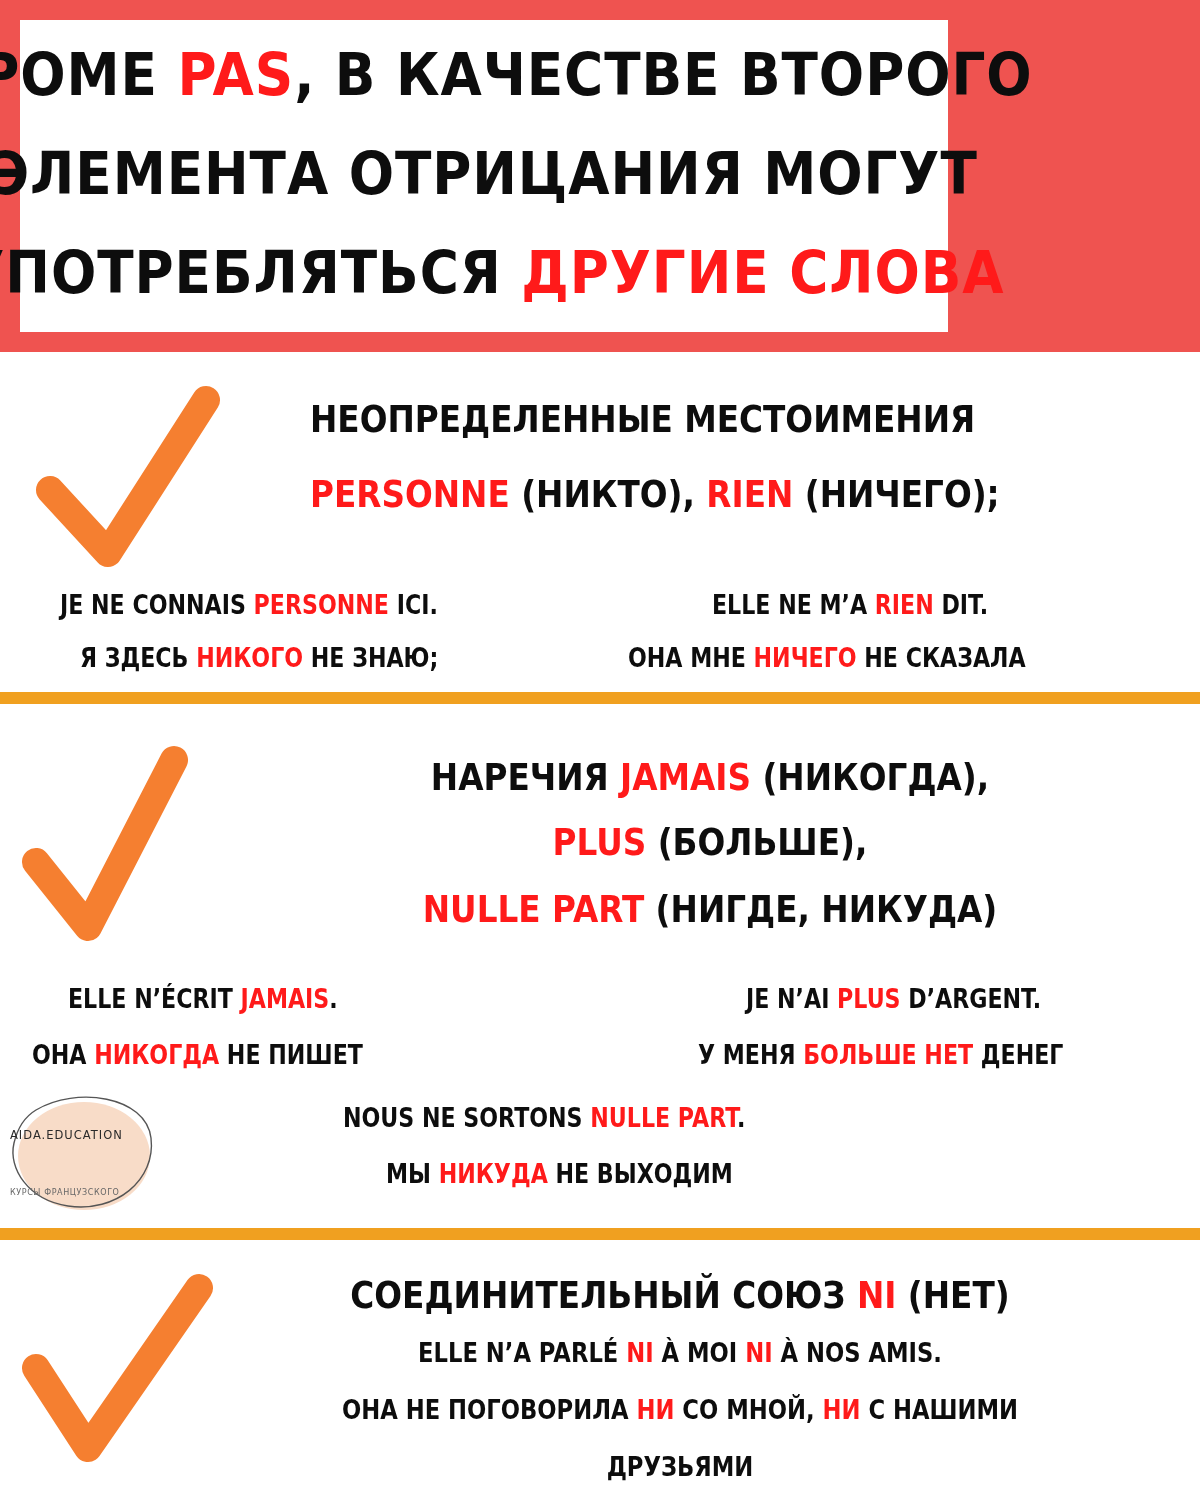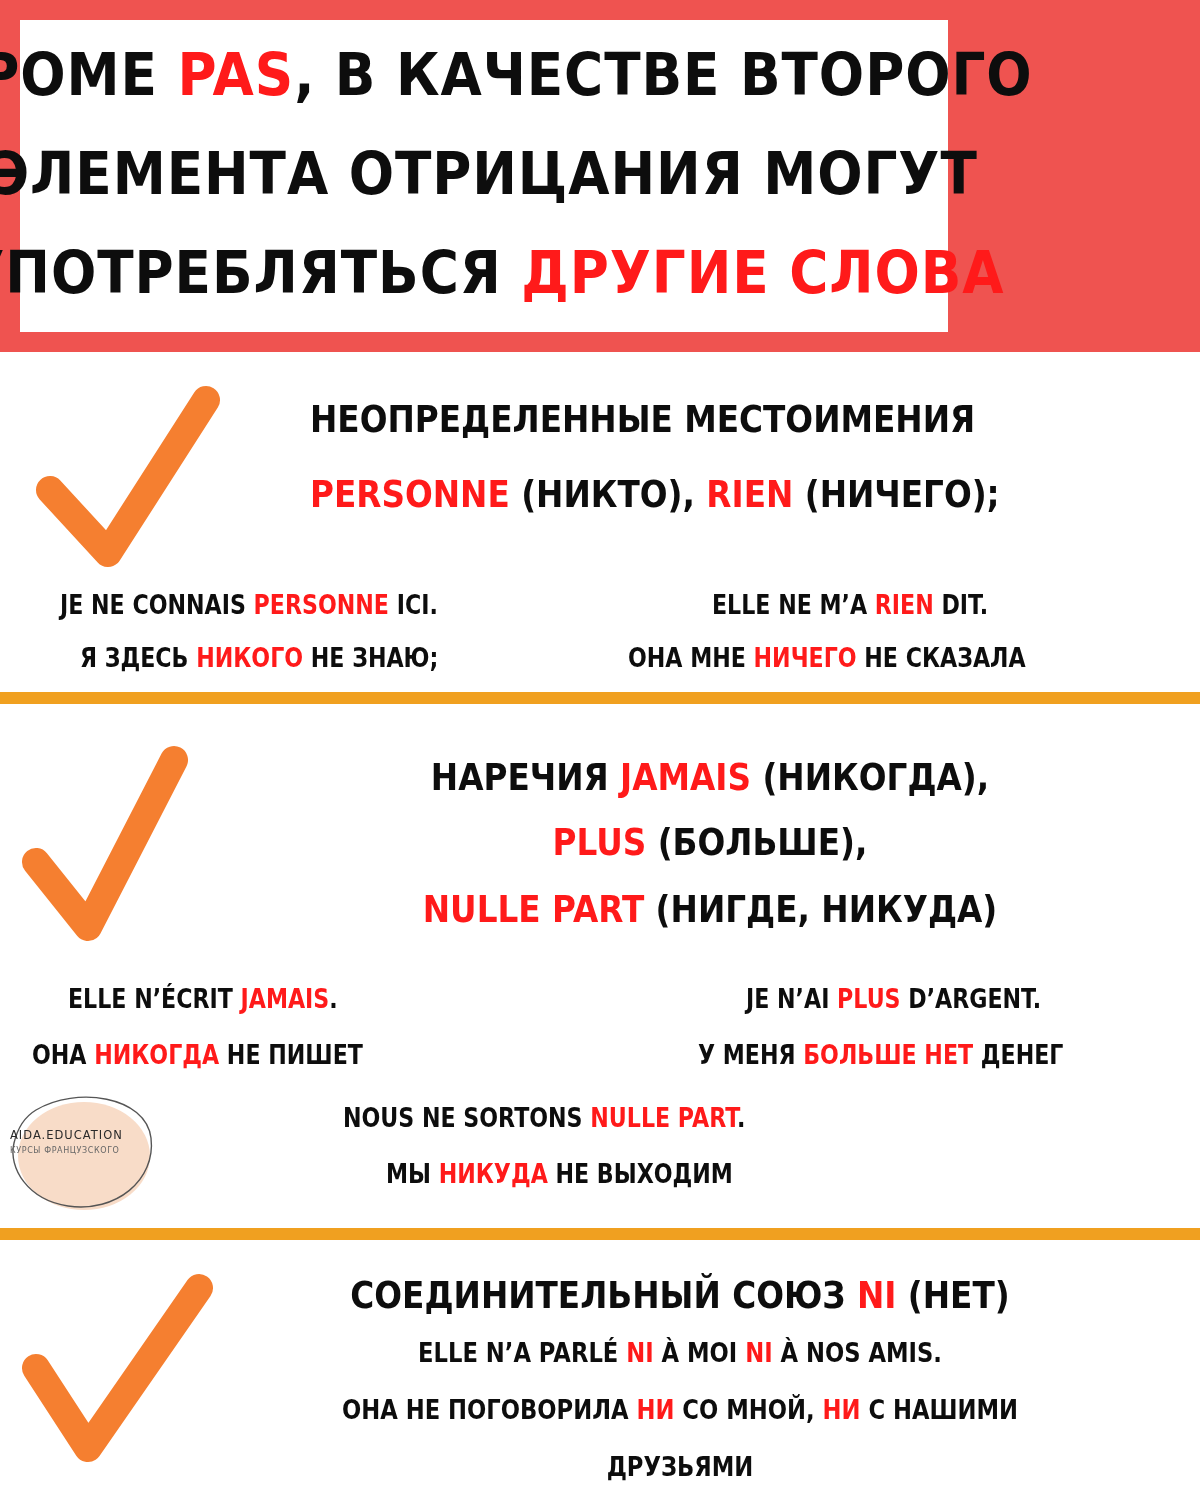--- a/index.html
+++ b/index.html
@@ -34,21 +34,21 @@
   .ex { font-size: 27px; transform-origin: left center; }
   .center { text-align: center; }
   .logo {
     position: absolute; left: 6px; top: 1088px; width: 150px; height: 125px;
   }
   .logo-name {
     position: absolute; left: 10px; top: 1128px; font-size: 11.5px; font-weight: normal;
     letter-spacing: 1px; color: #2a2a2a; white-space: nowrap;
   }
   .logo-sub {
-    position: absolute; left: 10px; top: 1146px; font-size: 8px; letter-spacing: 0.6px;
+    position: absolute; left: 10px; top: 1188px; font-size: 8px; letter-spacing: 0.6px;
     color: #666; white-space: nowrap;
   }
 </style>
 </head>
 <body>
 
 <div class="hdr-frame">
   <div class="hdr-inner">
     <div class="hdr-line"><span>КРОМЕ </span><span class="red">PAS</span><span>, В КАЧЕСТВЕ ВТОРОГО</span></div>
     <div class="hdr-line"><span>ЭЛЕМЕНТА ОТРИЦАНИЯ МОГУТ</span></div>

